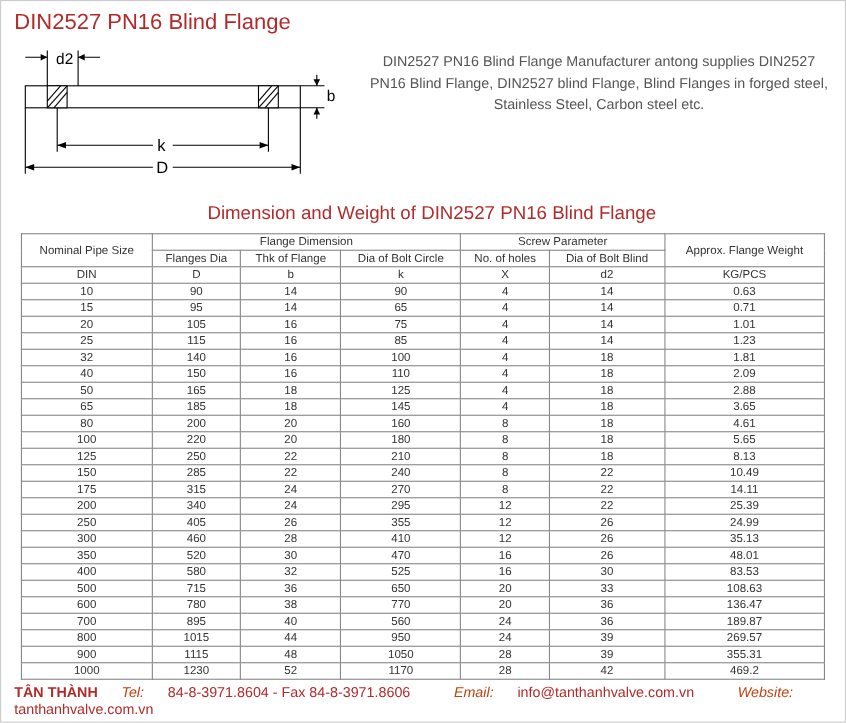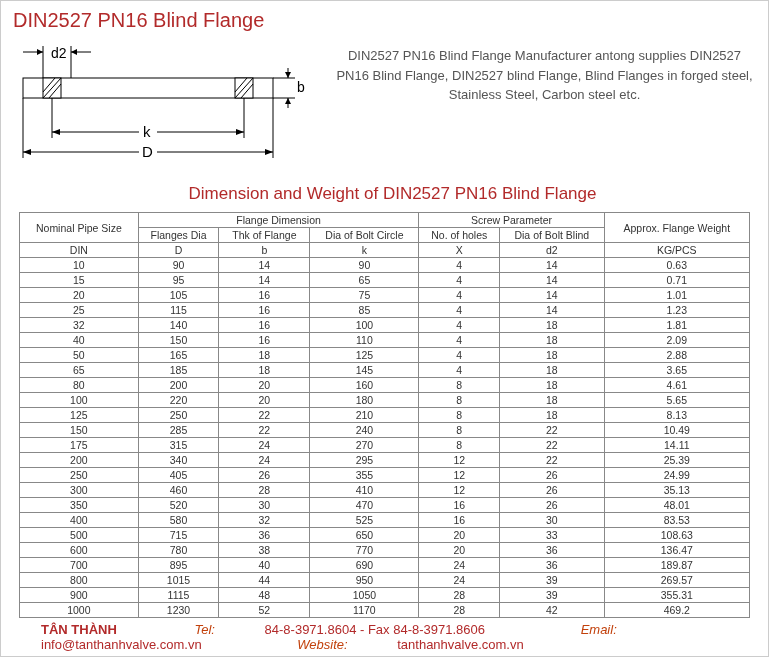--- a/index.html
+++ b/index.html
@@ -63,21 +63,21 @@
   .footer {
     position: absolute;
     bottom: 4px;
     left: 12px;
     right: 12px;
     font-size: 13px;
   }
   .footer .brand { color: #b22a2a; font-weight: bold; font-style: normal; }
   .footer .lbl { color: #c2410c; font-style: italic; }
   .footer .val { color: #b22a2a; text-align: center; }
-  .footer span { margin-right: 18px; margin-left: 28px; }
+  .footer span { margin-right: 18px; }
   svg text { font-family: Arial, sans-serif; }
 </style>
 </head>
 <body>
 
 <div class="page-title">DIN2527 PN16 Blind Flange</div>
 
 <div class="top-row">
   <div class="diagram">
     <svg width="300" height="130" viewBox="0 0 300 130">
@@ -336,21 +336,21 @@
           <td>38</td>
           <td>770</td>
           <td>20</td>
           <td>36</td>
           <td>136.47</td>
         </tr>
         <tr>
           <td>700</td>
           <td>895</td>
           <td>40</td>
-          <td>690</td>
+          <td>560</td>
           <td>24</td>
           <td>36</td>
           <td>189.87</td>
         </tr>
         <tr>
           <td>800</td>
           <td>1015</td>
           <td>44</td>
           <td>950</td>
           <td>24</td>

